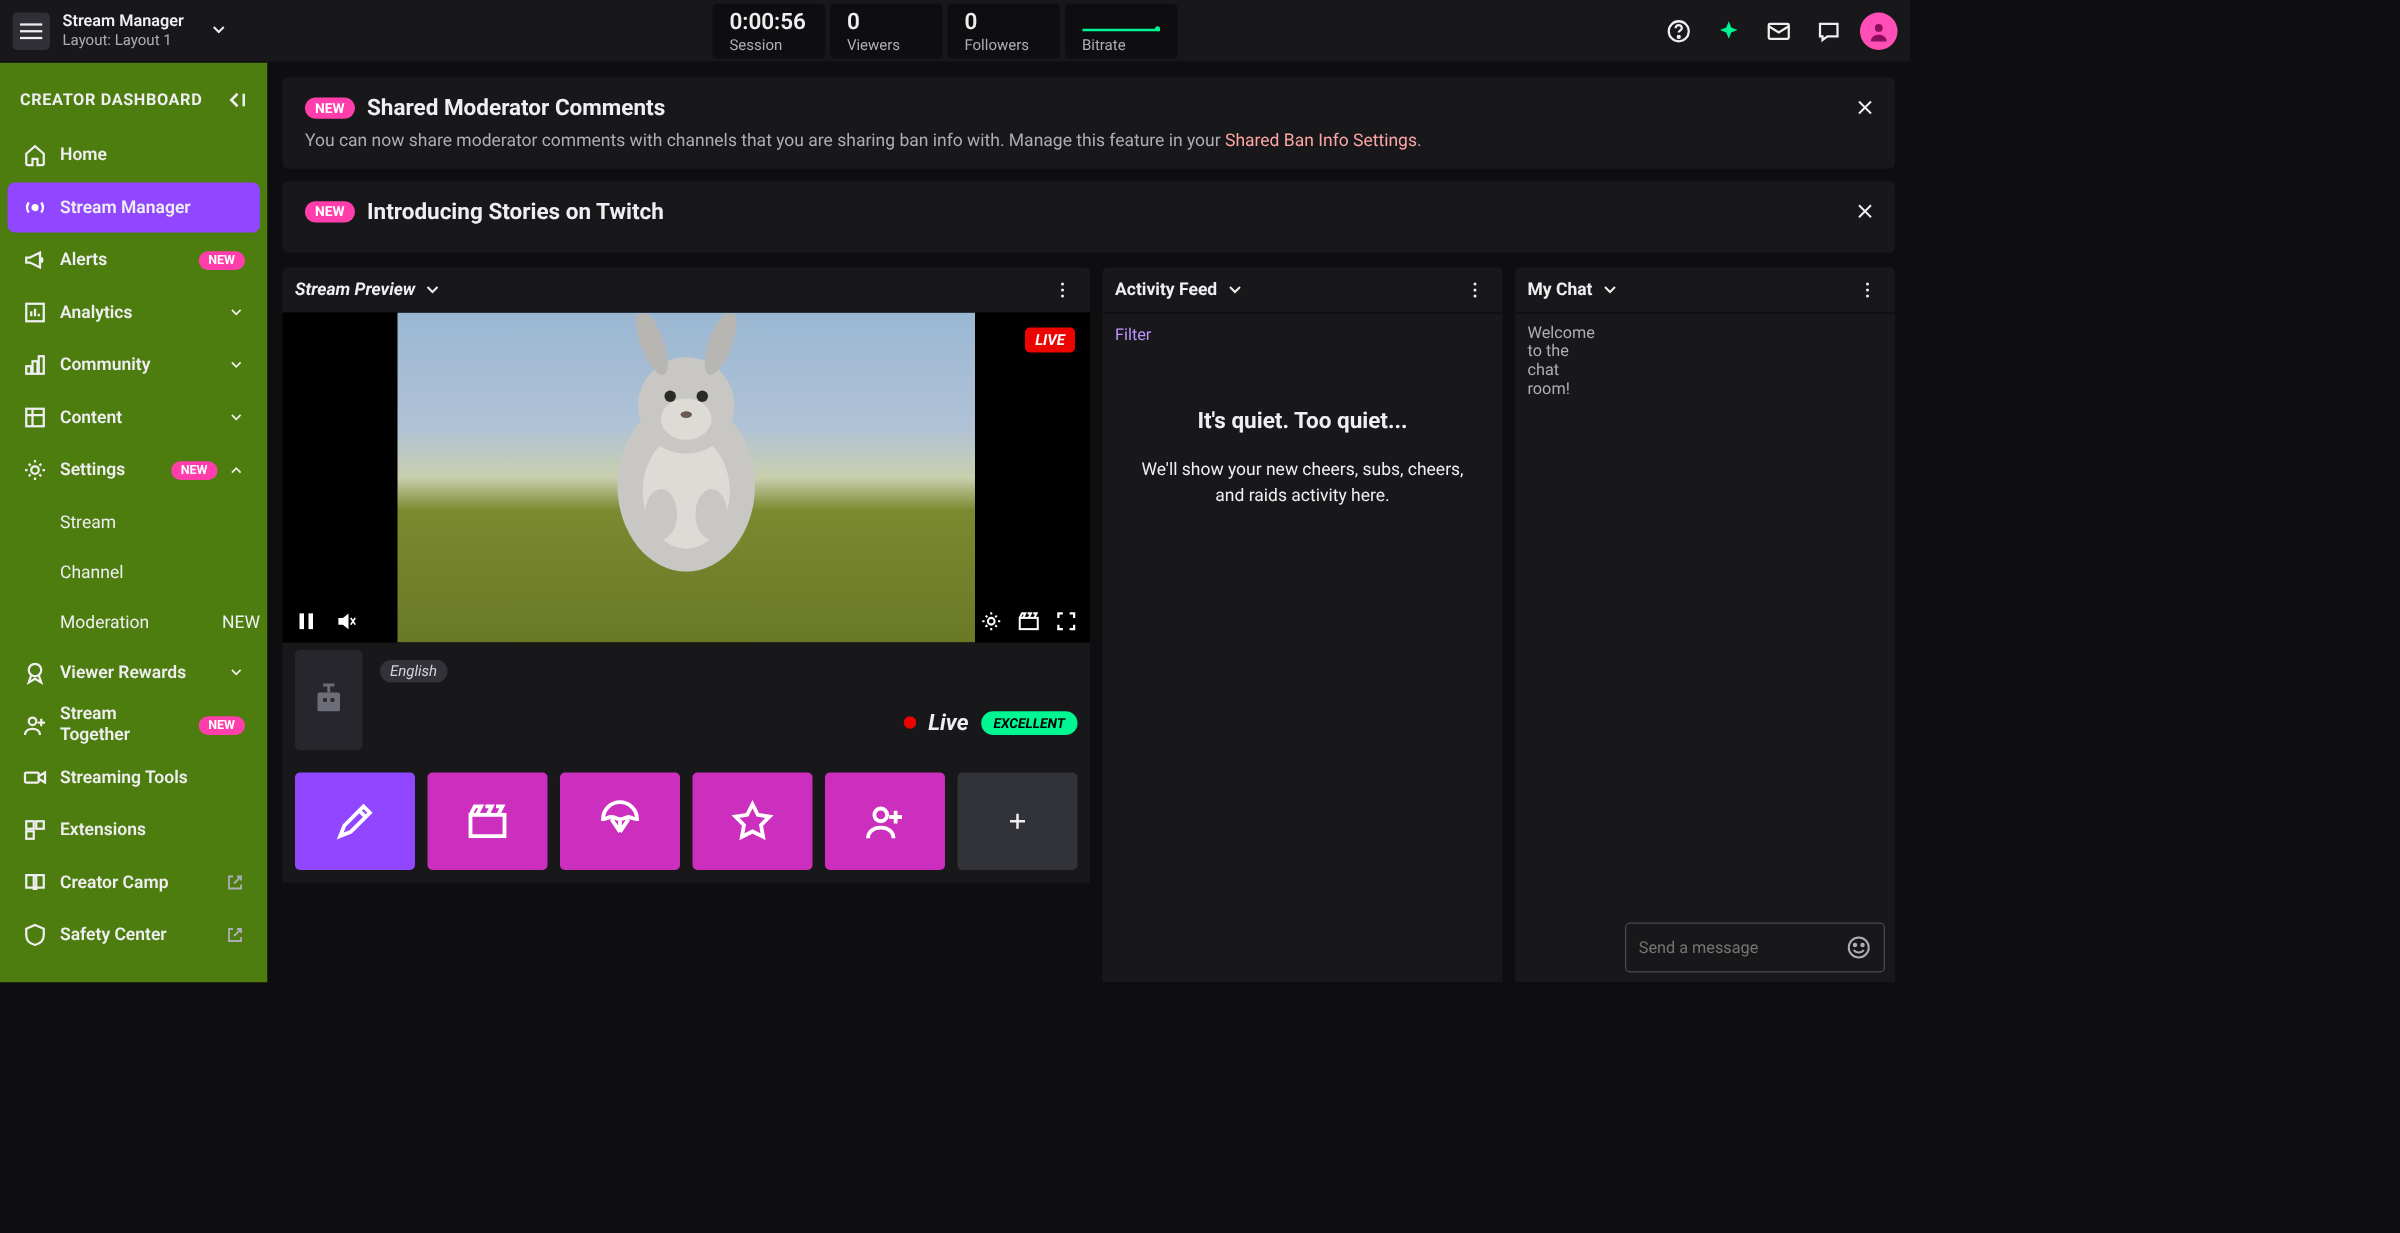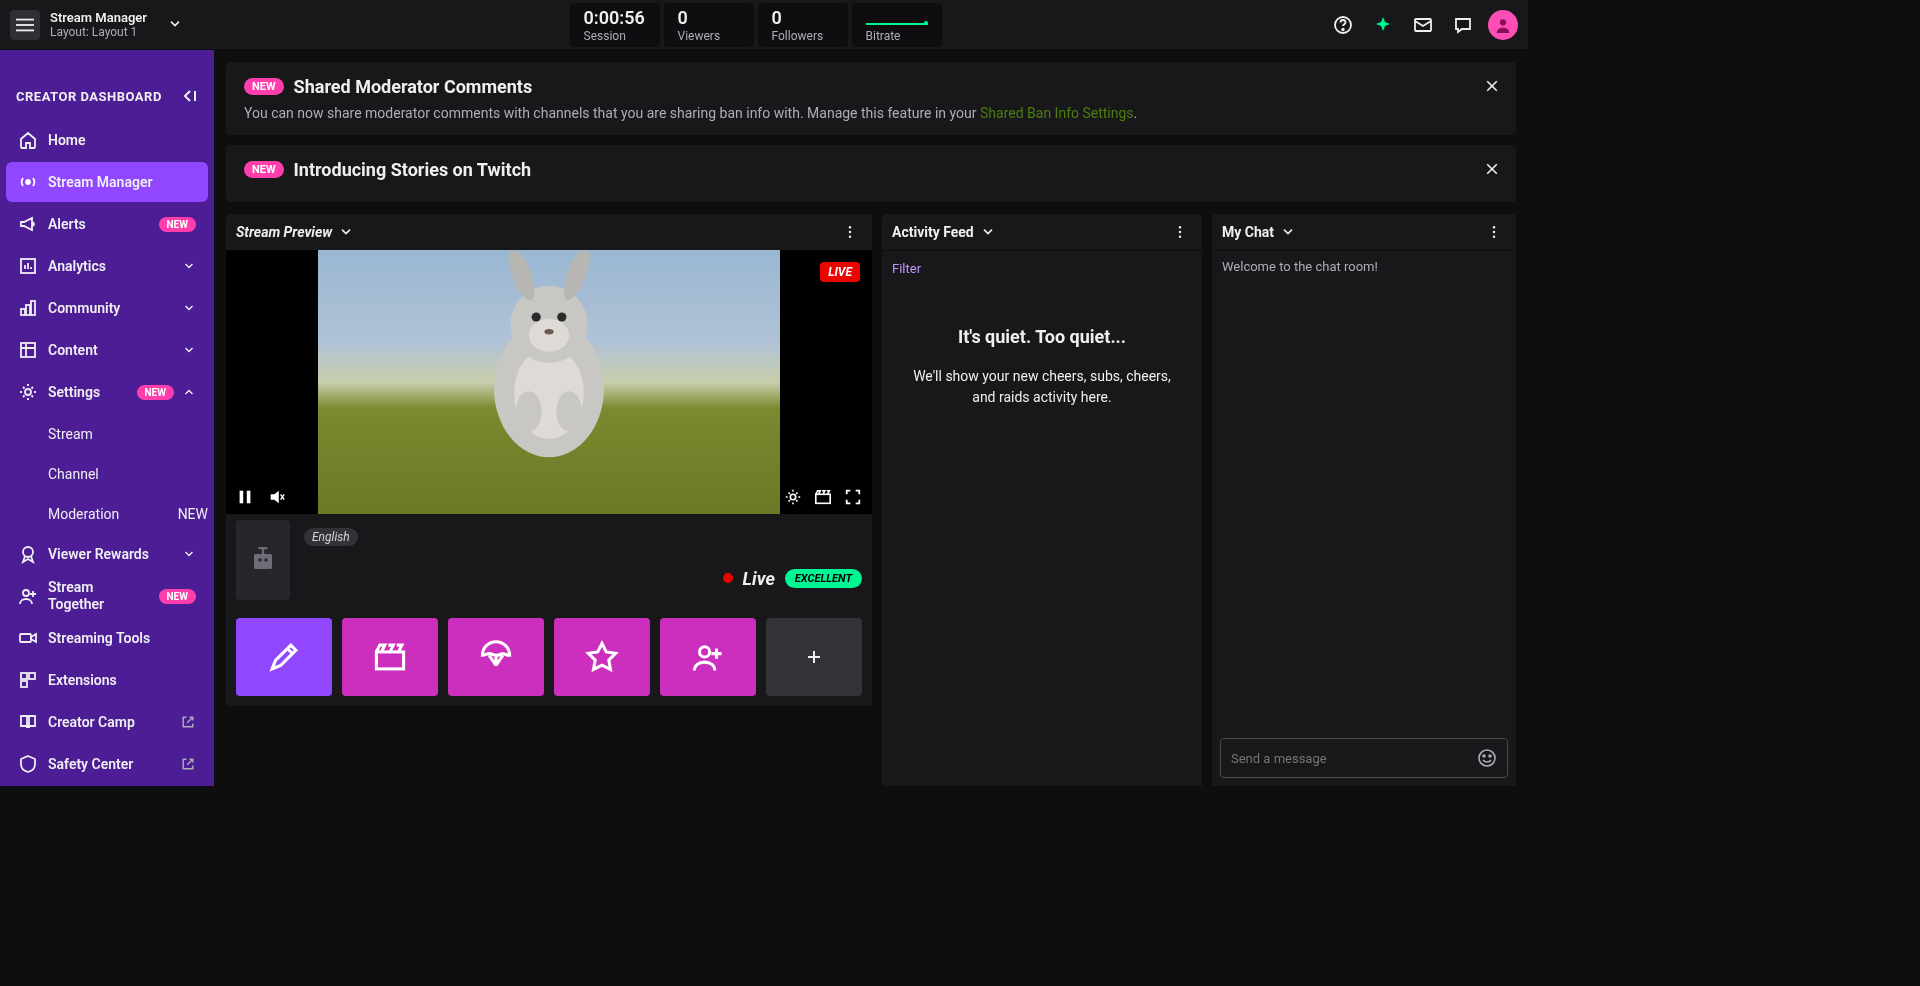--- a/index.html
+++ b/index.html
@@ -22,21 +22,21 @@
   .bitrate-box .v { height:18px; position:relative; }
   .bitrate-line { position:absolute; bottom:2px; left:0; right:0; height:2px; background:#00f593; }
   .bitrate-line::after { content:''; position:absolute; right:0; bottom:0; width:4px; height:4px; background:#00f593; border-radius:50%; }
   .topright { display:flex; align-items:center; gap:10px; }
   .topicon { width:30px; height:30px; display:flex; align-items:center; justify-content:center; cursor:pointer; border-radius:4px; }
   .avatar { width:30px; height:30px; border-radius:50%; background:#ff4fb7; display:flex; align-items:center; justify-content:center; cursor:pointer; }
   .avatar svg { width:18px; height:18px; }
 
   
   .body { flex:1; display:flex; overflow:hidden; }
-  .sidebar { width:214px; background:#4c1d95; display:flex; flex-direction:column; padding-top:10px;justify-content:flex-end; }
+  .sidebar { width:214px; background:#4d7c0f; display:flex; flex-direction:column; padding-top:10px; }
   .side-header { display:flex; align-items:center; justify-content:space-between; padding:10px 16px 14px 16px; }
   .side-header .h { font-size:13px; font-weight:700; letter-spacing:0.5px; }
   .collapse-btn { cursor:pointer; }
   .side-item { display:flex; align-items:center; padding:0 12px; height:40px; cursor:pointer; border-radius:6px; margin:0 6px 2px 6px; font-size:14px; font-weight:600; }
   .side-item.active { background:#9147ff; }
   .side-item .ic { width:20px; margin-right:10px; display:flex; align-items:center; justify-content:center; flex-shrink:0; }
   .side-item .lbl { flex:1; }
   .side-item .badge { background:#ff3eac; color:#fff; font-size:10px; font-weight:700; padding:2px 8px; border-radius:10px; margin-left:8px; }
   .side-item .ext { color:#adadb8; }
   .side-item .chev { color:#efeff1; }
@@ -46,21 +46,21 @@
 
   
   .main { flex:1; display:flex; flex-direction:column; background:#0e0e10; overflow:hidden; }
   .banners { padding:12px 12px 0 12px; display:flex; flex-direction:column; gap:10px; }
   .banner { background:#18181b; border-radius:4px; padding:14px 18px; position:relative; }
   .banner-close { position:absolute; top:10px; right:10px; width:28px; height:28px; display:flex; align-items:center; justify-content:center; cursor:pointer; border-radius:4px; }
   .banner-title-row { display:flex; align-items:center; gap:10px; margin-bottom:8px; }
   .newpill { background:#ff3eac; color:#fff; font-size:11px; font-weight:700; padding:2px 8px; border-radius:10px; }
   .banner-title { font-size:18px; font-weight:700; }
   .banner-body { font-size:14px; color:#adadb8; }
-  .banner-body a { color:#4d7c0f; text-decoration:none; }
+  .banner-body a { color:#fca5a5; text-decoration:none; }
 
   .panels { flex:1; display:flex; gap:10px; padding:10px 12px 0 12px; overflow:hidden; }
   .col-left { width:646px; display:flex; flex-direction:column; gap:0;font-style:italic; }
   .col-mid { width:320px; display:flex; flex-direction:column; }
   .col-right { flex:1; display:flex; flex-direction:column; }
 
   .panel-hdr { background:#18181b; height:36px; display:flex; align-items:center; padding:0 10px; border-radius:4px 4px 0 0; margin-top:2px; }
   .panel-hdr .t { font-size:14px; font-weight:700; margin-right:6px; }
   .panel-hdr .kebab { margin-left:auto; cursor:pointer; padding:4px; }
   .panel-hdr .chev { cursor:pointer; }
@@ -86,21 +86,21 @@
   .qa-purple { background:#9147ff; }
   .qa-pink { background:#cc2fbe; }
   .qa-grey { background:#323239; }
 
   .activity-body { background:#18181b; flex:1; padding:10px; display:flex; flex-direction:column; border-top:1px solid #0e0e10; }
   .filter-link { color:#bf94ff; font-size:13px; cursor:pointer; }
   .activity-empty { text-align:center; margin-top:50px; }
   .activity-empty .h { font-size:18px; font-weight:700; margin-bottom:19px; }
   .activity-empty .d { font-size:14px; color:#efeff1; line-height:1.5; padding:0 14px; }
 
-  .chat-body { background:#18181b; flex:1; display:flex; flex-direction:column; border-top:1px solid #0e0e10; }
+  .chat-body { background:#18181b; flex:1; display:flex; flex-direction:row; border-top:1px solid #0e0e10; }
   .chat-welcome { padding:8px 10px; font-size:13px; color:#adadb8; }
   .chat-input-wrap { margin-top:auto; padding:8px; }
   .chat-input { background:#18181b; border:1px solid #4a4a4f; border-radius:4px; height:40px; display:flex; align-items:center; padding:0 10px; }
   .chat-input input { background:transparent; border:none; outline:none; color:#adadb8; font-size:13px; flex:1; }
   .chat-emoji { cursor:pointer; color:#adadb8; }
 
   svg { display:block; }
 </style>
 </head>
 <body>

